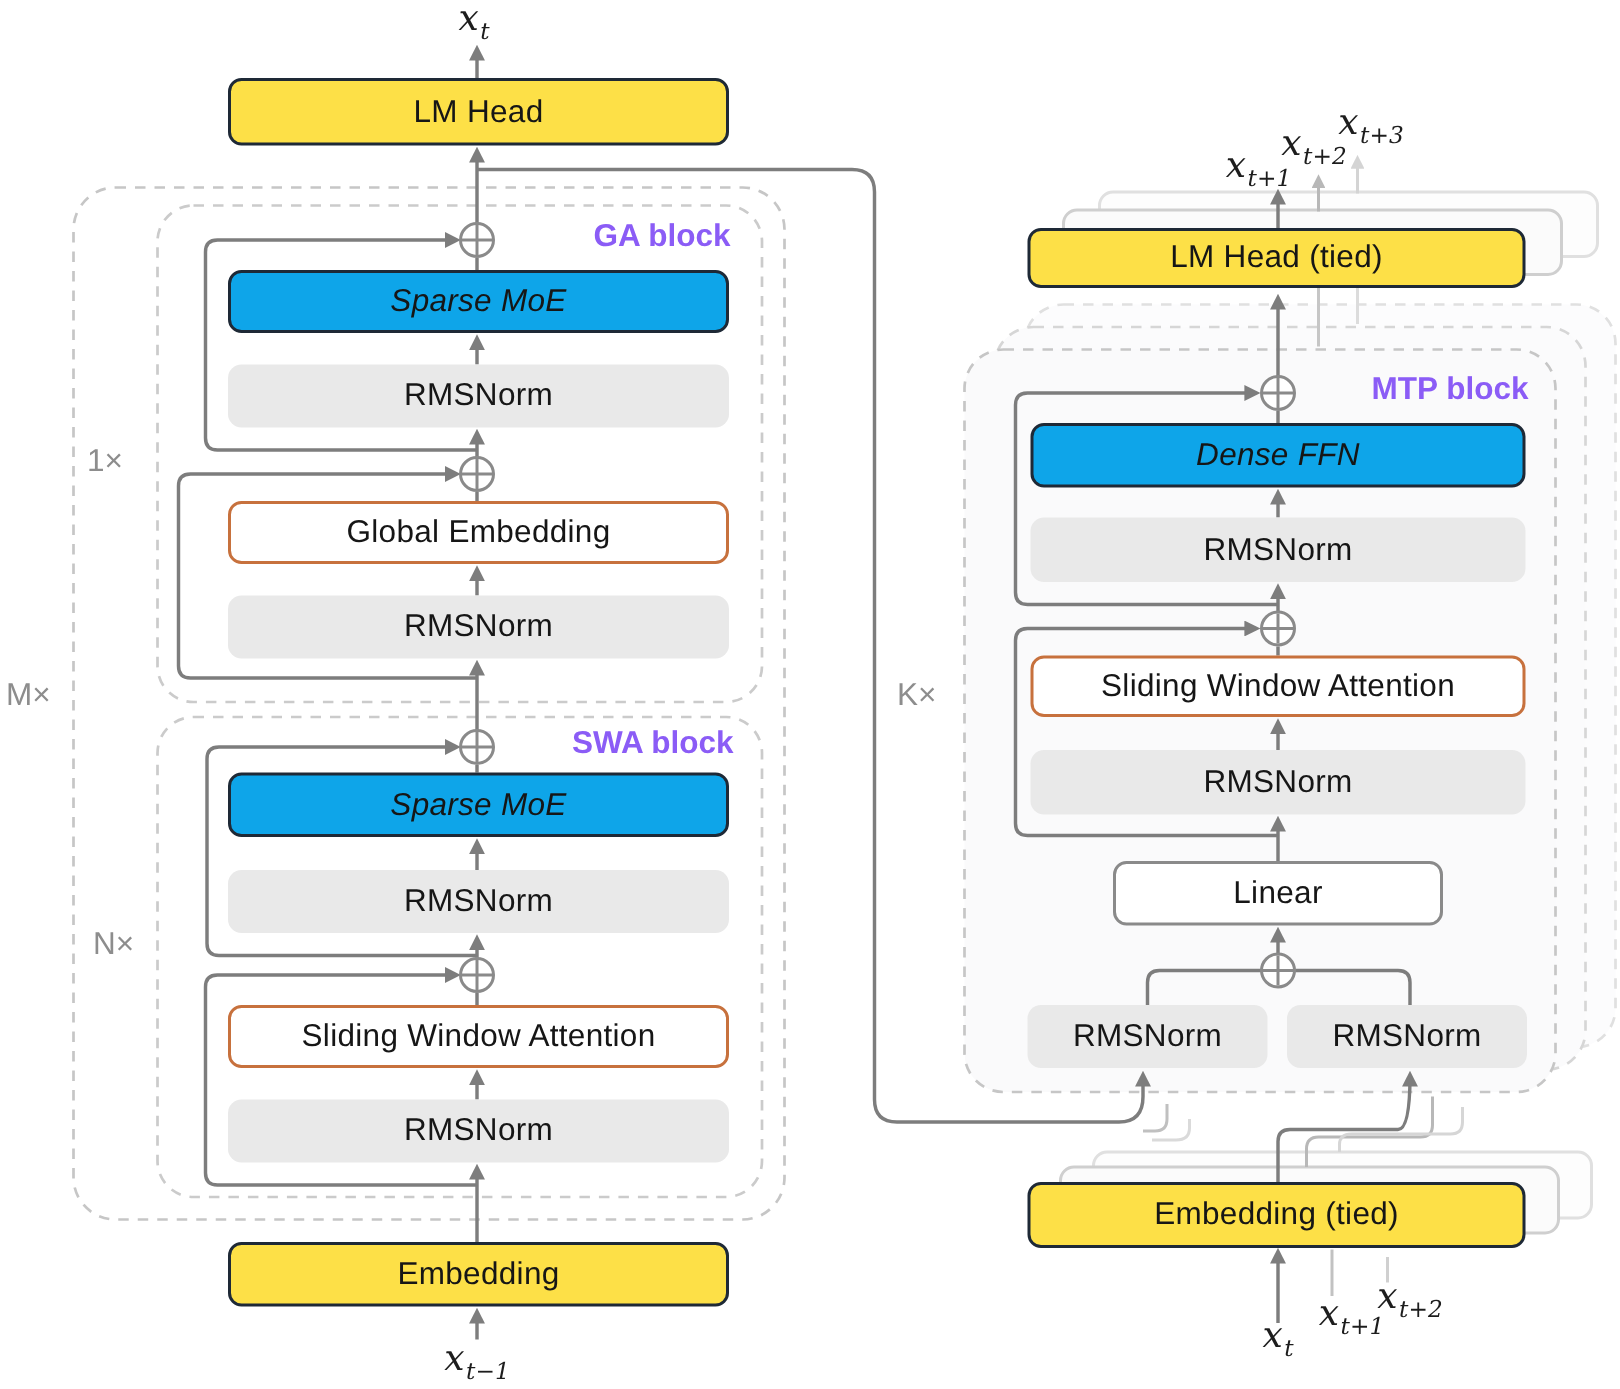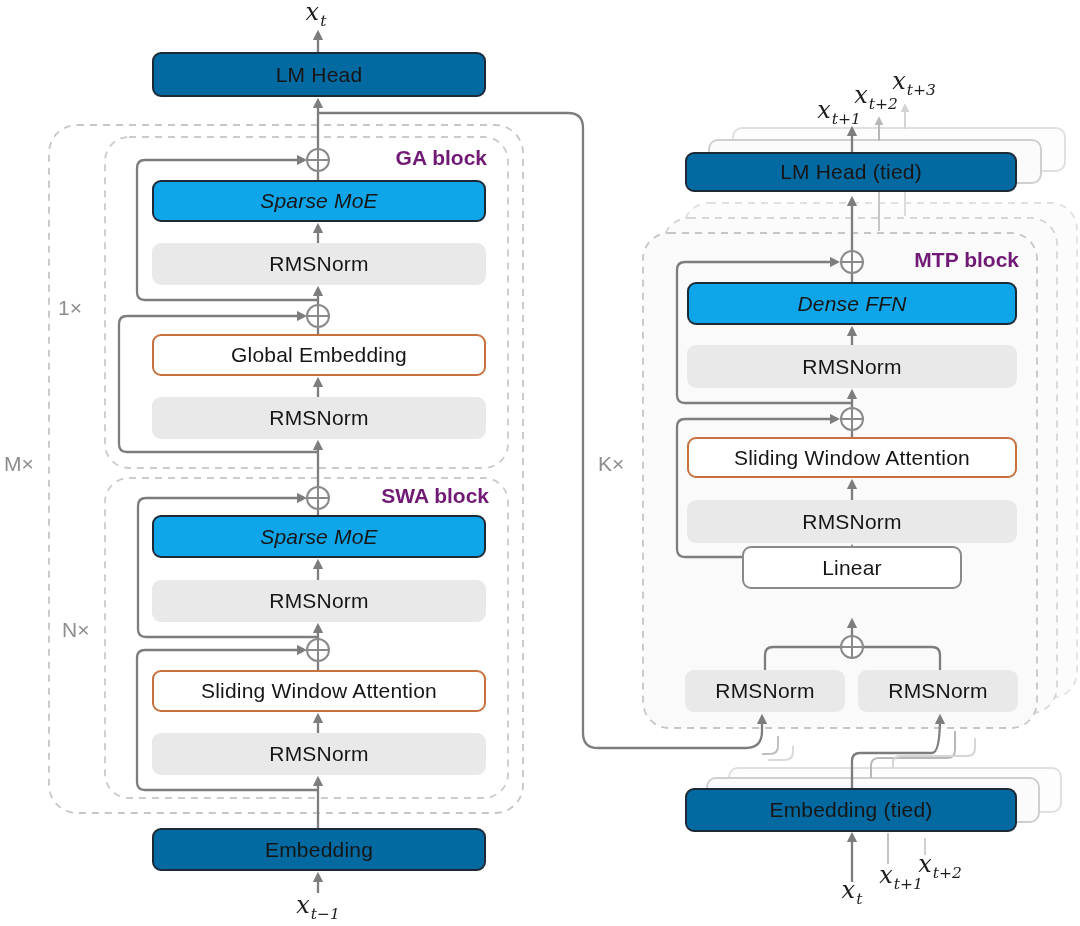--- a/index.html
+++ b/index.html
@@ -2,26 +2,26 @@
 <html><head>
 <meta charset="utf-8">
 <style>
   html,body{margin:0;padding:0;background:#fff;}
   .canvas{position:relative;width:1080px;height:926px;background:#ffffff;
           font-family:"Liberation Sans",sans-serif;overflow:hidden;}
   svg.layer{position:absolute;left:0;top:0;z-index:1;}
   .box{position:absolute;z-index:3;display:flex;align-items:center;justify-content:center;
        border-radius:9px;font-size:21px;font-weight:500;color:#161616;letter-spacing:.2px;
        box-sizing:border-box;white-space:nowrap;}
-  .fillgray{background:#0369a1;border:2.5px solid #1e2936;}
+  .fillgray{background:#fde047;border:2.5px solid #1e2936;}
   .navy{background:#0ea5e9;border:2.5px solid #1e2936;font-style:italic;}
   .orange{background:#ffffff;border:2.2px solid #c7713d;}
   .rms{background:#e9e9e9;border:none;}
   .linearbox{background:#ffffff;border:2px solid #8a8a8a;}
-  .blklabel{position:absolute;z-index:4;font-size:21px;font-weight:600;color:#701a75;white-space:nowrap;}
+  .blklabel{position:absolute;z-index:4;font-size:21px;font-weight:600;color:#8b5cf6;white-space:nowrap;}
   .mult{position:absolute;z-index:4;font-size:21px;font-weight:500;color:#8d8d8d;white-space:nowrap;}
   .math{position:absolute;z-index:4;transform:translate(-50%,-50%);white-space:nowrap;
         color:#1d1d1d;font-family:"DejaVu Serif",serif;font-style:italic;}
   .math .b{font-size:24px;}
   .math .s{font-size:15.5px;vertical-align:-6px;margin-left:1px;}
 </style>
 </head>
 <body>
 
 <div class="canvas">
@@ -142,21 +142,21 @@
   <div class="box rms" style="left:152px;top:733px;width:334px;height:42px;">RMSNorm</div>
 
   <div class="box fillgray" style="left:152px;top:828px;width:334px;height:43px;">Embedding</div>
 
   <div class="box fillgray" style="left:685px;top:152px;width:332px;height:40px;">LM Head (tied)</div>
 
   <div class="box navy" style="left:687px;top:282px;width:330px;height:43px;">Dense FFN</div>
   <div class="box rms" style="left:687px;top:345px;width:330px;height:43px;">RMSNorm</div>
   <div class="box orange" style="left:687px;top:437px;width:330px;height:41px;">Sliding Window Attention</div>
   <div class="box rms" style="left:687px;top:500px;width:330px;height:43px;">RMSNorm</div>
-  <div class="box linearbox" style="left:742px;top:546px;width:220px;height:43px;">Linear</div>
+  <div class="box linearbox" style="left:742px;top:574px;width:220px;height:43px;">Linear</div>
   <div class="box rms" style="left:685px;top:670px;width:160px;height:42px;">RMSNorm</div>
   <div class="box rms" style="left:858px;top:670px;width:160px;height:42px;">RMSNorm</div>
 
   <div class="box fillgray" style="left:685px;top:788px;width:332px;height:44px;">Embedding (tied)</div>
 
   <div class="blklabel" style="right:593px;top:146px;">GA block</div>
   <div class="blklabel" style="right:591px;top:484px;">SWA block</div>
   <div class="blklabel" style="right:61px;top:248px;">MTP block</div>
 
   <div class="mult" style="left:58px;top:296px;">1×</div>

